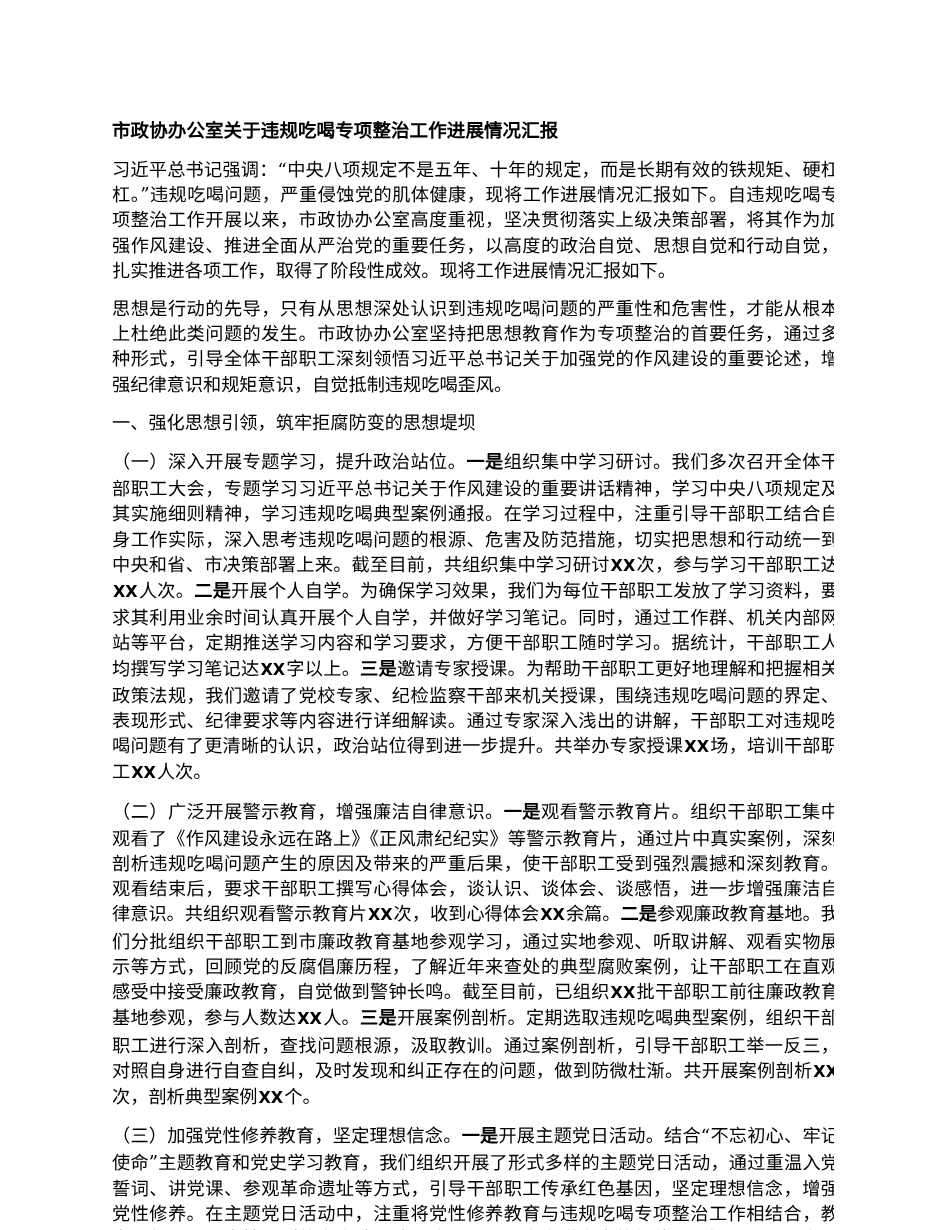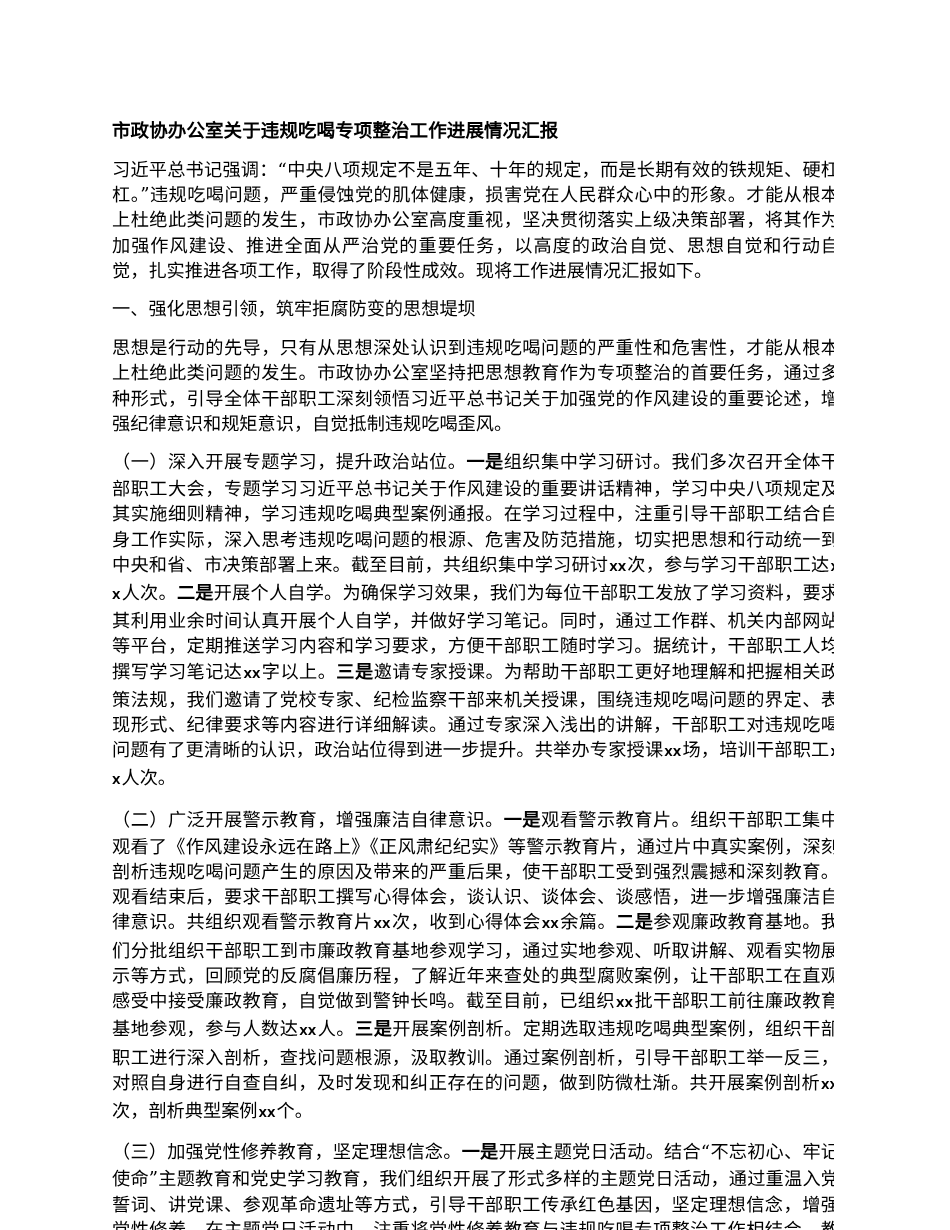--- a/index.html
+++ b/index.html
@@ -49,38 +49,38 @@
     margin-bottom: 14px;
   }
   .para b,
   .para .bold {
     font-weight: bold;
     font-family: Liberation Mono, monospace;
   }
   .xx {
     font-weight: bold;
     font-family: "DejaVu Sans", "Liberation Sans", sans-serif;
-    font-size: 11px;
+    font-size: 16px;
     padding: 0 1px;
     margin-top: 44px;
   }
 </style>
 </head>
 <body style="background: rgb(255, 255, 255);">
 
 <div class="page" style="background: rgb(255, 255, 255);">
   <div class="content">
 
     <h1 class="doc-title" id="doc-title">市政协办公室关于违规吃喝专项整治工作进展情况汇报</h1>
 
-    <p class="para" id="p-intro">习近平总书记强调：“中央八项规定不是五年、十年的规定，而是长期有效的铁规矩、硬杠杠。”违规吃喝问题，严重侵蚀党的肌体健康，损害党在人民群众心中的形象。才能从根本上杜绝此类问题的发生，市政协办公室高度重视，坚决贯彻落实上级决策部署，将其作为加强作风建设、推进全面从严治党的重要任务，以高度的政治自觉、思想自觉和行动自觉，扎实推进各项工作，取得了阶段性成效。现将工作进展情况汇报如下。</p>
+    <p class="para" id="p-intro">习近平总书记强调：“中央八项规定不是五年、十年的规定，而是长期有效的铁规矩、硬杠杠。”违规吃喝问题，严重侵蚀党的肌体健康，现将工作进展情况汇报如下。自违规吃喝专项整治工作开展以来，市政协办公室高度重视，坚决贯彻落实上级决策部署，将其作为加强作风建设、推进全面从严治党的重要任务，以高度的政治自觉、思想自觉和行动自觉，扎实推进各项工作，取得了阶段性成效。现将工作进展情况汇报如下。</p>
+
+    <p class="para" id="p-sec1-lead">思想是行动的先导，只有从思想深处认识到违规吃喝问题的严重性和危害性，才能从根本上杜绝此类问题的发生。市政协办公室坚持把思想教育作为专项整治的首要任务，通过多种形式，引导全体干部职工深刻领悟习近平总书记关于加强党的作风建设的重要论述，增强纪律意识和规矩意识，自觉抵制违规吃喝歪风。</p>
 
     <p class="para heading-para" id="p-sec1-heading">一、强化思想引领，筑牢拒腐防变的思想堤坝</p>
-
-    <p class="para" id="p-sec1-lead">思想是行动的先导，只有从思想深处认识到违规吃喝问题的严重性和危害性，才能从根本上杜绝此类问题的发生。市政协办公室坚持把思想教育作为专项整治的首要任务，通过多种形式，引导全体干部职工深刻领悟习近平总书记关于加强党的作风建设的重要论述，增强纪律意识和规矩意识，自觉抵制违规吃喝歪风。</p>
 
     <p class="para" id="p-sub1">（一）深入开展专题学习，提升政治站位。<b>一是</b>组织集中学习研讨。我们多次召开全体干部职工大会，专题学习习近平总书记关于作风建设的重要讲话精神，学习中央八项规定及其实施细则精神，学习违规吃喝典型案例通报。在学习过程中，注重引导干部职工结合自身工作实际，深入思考违规吃喝问题的根源、危害及防范措施，切实把思想和行动统一到中央和省、市决策部署上来。截至目前，共组织集中学习研讨<span class="xx">XX</span>次，参与学习干部职工达<span class="xx">XX</span>人次。<b>二是</b>开展个人自学。为确保学习效果，我们为每位干部职工发放了学习资料，要求其利用业余时间认真开展个人自学，并做好学习笔记。同时，通过工作群、机关内部网站等平台，定期推送学习内容和学习要求，方便干部职工随时学习。据统计，干部职工人均撰写学习笔记达<span class="xx">XX</span>字以上。<b>三是</b>邀请专家授课。为帮助干部职工更好地理解和把握相关政策法规，我们邀请了党校专家、纪检监察干部来机关授课，围绕违规吃喝问题的界定、表现形式、纪律要求等内容进行详细解读。通过专家深入浅出的讲解，干部职工对违规吃喝问题有了更清晰的认识，政治站位得到进一步提升。共举办专家授课<span class="xx">XX</span>场，培训干部职工<span class="xx">XX</span>人次。</p>
 
     <p class="para" id="p-sub2">（二）广泛开展警示教育，增强廉洁自律意识。<b>一是</b>观看警示教育片。组织干部职工集中观看了《作风建设永远在路上》《正风肃纪纪实》等警示教育片，通过片中真实案例，深刻剖析违规吃喝问题产生的原因及带来的严重后果，使干部职工受到强烈震撼和深刻教育。观看结束后，要求干部职工撰写心得体会，谈认识、谈体会、谈感悟，进一步增强廉洁自律意识。共组织观看警示教育片<span class="xx">XX</span>次，收到心得体会<span class="xx">XX</span>余篇。<b>二是</b>参观廉政教育基地。我们分批组织干部职工到市廉政教育基地参观学习，通过实地参观、听取讲解、观看实物展示等方式，回顾党的反腐倡廉历程，了解近年来查处的典型腐败案例，让干部职工在直观感受中接受廉政教育，自觉做到警钟长鸣。截至目前，已组织<span class="xx">XX</span>批干部职工前往廉政教育基地参观，参与人数达<span class="xx">XX</span>人。<b>三是</b>开展案例剖析。定期选取违规吃喝典型案例，组织干部职工进行深入剖析，查找问题根源，汲取教训。通过案例剖析，引导干部职工举一反三，对照自身进行自查自纠，及时发现和纠正存在的问题，做到防微杜渐。共开展案例剖析<span class="xx">XX</span>次，剖析典型案例<span class="xx">XX</span>个。</p>
 
     <p class="para" id="p-sub3">（三）加强党性修养教育，坚定理想信念。<b>一是</b>开展主题党日活动。结合“不忘初心、牢记使命”主题教育和党史学习教育，我们组织开展了形式多样的主题党日活动，通过重温入党誓词、讲党课、参观革命遗址等方式，引导干部职工传承红色基因，坚定理想信念，增强党性修养。在主题党日活动中，注重将党性修养教育与违规吃喝专项整治工作相结合，教育干部职工从党性原则的高度认识违规吃喝问题，自觉遵守党的纪律和规矩。共开展主题党日活动次。举办党性修养专题讲座。邀请市委党校教授为干部职工举办党性</p>
 
   </div>
 </div>
 

